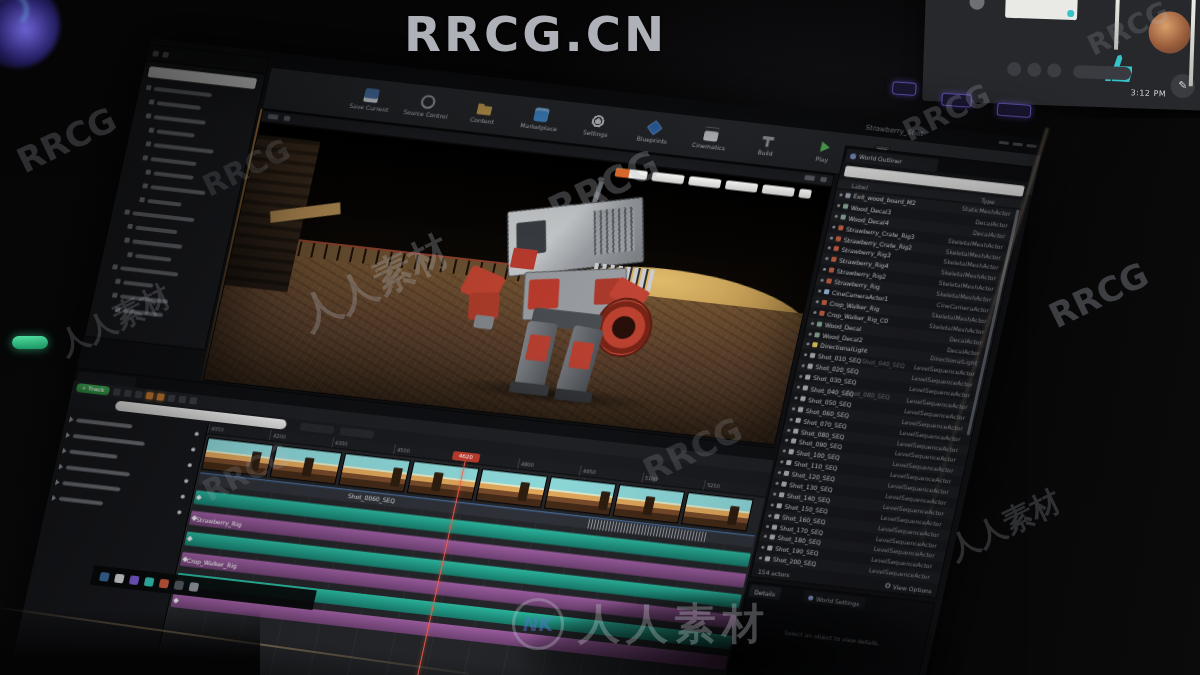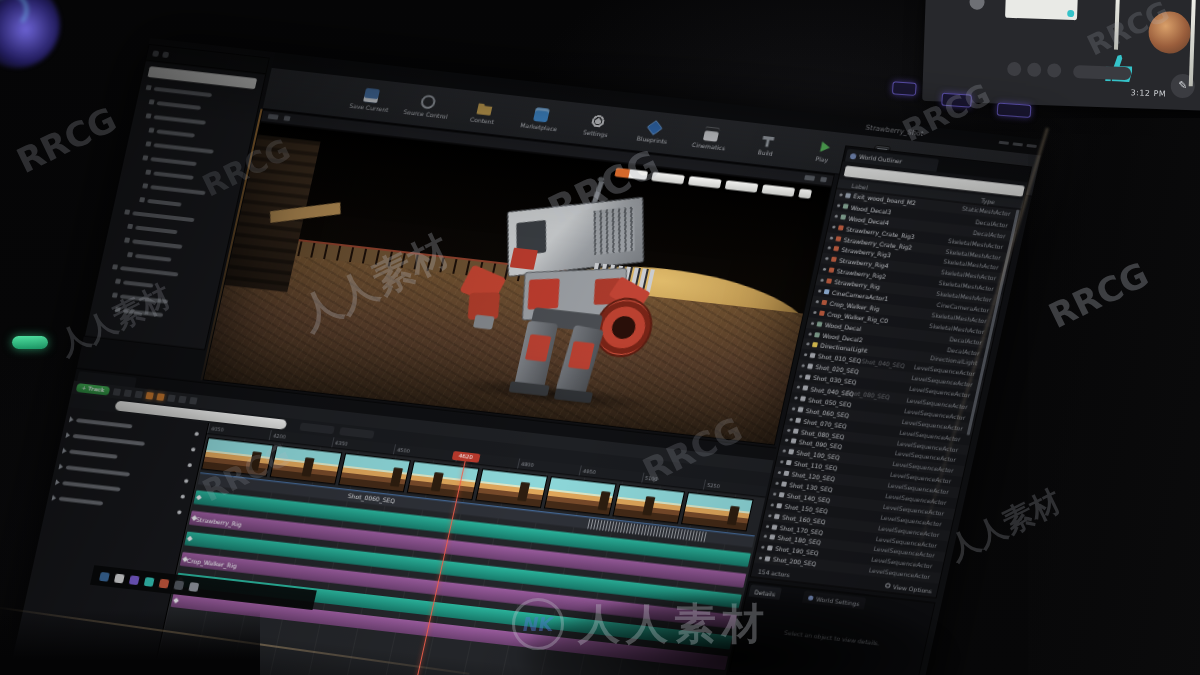--- a/index.html
+++ b/index.html
@@ -877,20 +877,21 @@
 
     <div class="shade"></div>
   </div>
 
   <div class="bezel-bottom abs"></div>
   <div class="bezel-right abs"></div>
   <div class="fg-right abs"></div>
   <div class="fg-blob abs"></div>
   <div class="fg-corner abs"></div>
 
+  <div class="wm-main abs">RRCG.CN</div>
   <div class="wm" style="left:14px;top:120px;font-size:34px;opacity:.22">RRCG</div>
   <div class="wm" style="left:200px;top:150px;font-size:30px;opacity:.15">RRCG</div>
   <div class="wm" style="left:545px;top:165px;font-size:38px;opacity:.28">RRCG</div>
   <div class="wm" style="left:295px;top:255px;font-size:40px;opacity:.28">人人素材</div>
   <div class="wm" style="left:55px;top:300px;font-size:30px;opacity:.2">人人素材</div>
   <div class="wm" style="left:900px;top:95px;font-size:30px;opacity:.22">RRCG</div>
   <div class="wm" style="left:1046px;top:275px;font-size:34px;opacity:.3">RRCG</div>
   <div class="wm" style="left:200px;top:455px;font-size:30px;opacity:.16">RRCG</div>
   <div class="wm" style="left:640px;top:430px;font-size:34px;opacity:.18">RRCG</div>
   <div class="wm" style="left:945px;top:505px;font-size:30px;opacity:.22">人人素材</div>

